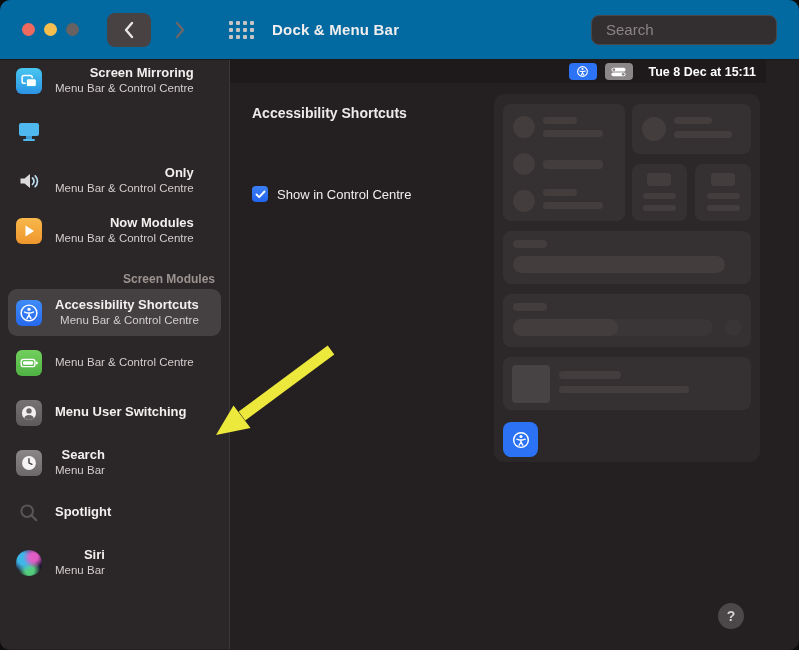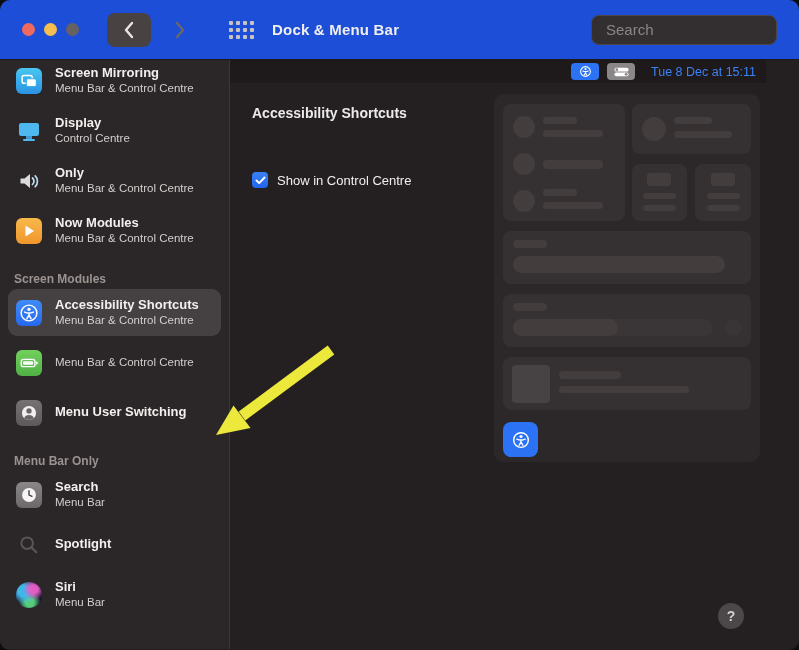--- a/index.html
+++ b/index.html
@@ -1,37 +1,37 @@
 <!DOCTYPE html>
 <html><head>
 <meta charset="utf-8">
 <style>
   * { box-sizing: border-box; margin: 0; padding: 0; }
   html,body { width:799px; height:650px; background:#0e0d0d; font-family:"Liberation Sans", sans-serif; }
   .window { position:relative; width:799px; height:650px; border-radius:10px; overflow:hidden; background:#242021; }
 
   
-  .titlebar { height:60px; background:#1d4ed8; border-bottom:1px solid #1e1a1b; display:flex; align-items:center; padding:8px 22px; }
+  .titlebar { height:60px; background:#0369a1; border-bottom:1px solid #1e1a1b; display:flex; align-items:center; padding:8px 22px; }
   .lights { display:flex; gap:9px; align-items:center; }
   .light { width:13px; height:13px; border-radius:50%; }
   .light.red { background:#ee6a5f; }
   .light.yellow { background:#f5bf4f; }
   .light.gray { background:#676162; }
   .nav-back { margin-left:28px; width:44px; height:34px; border-radius:8px; background:#484243; display:flex; align-items:center; justify-content:center; }
   .nav-fwd { margin-left:14px; width:30px; height:34px; display:flex; align-items:center; justify-content:center; }
   .grid-icon { margin-left:34px; display:grid; grid-template-columns:repeat(4,4px); grid-template-rows:repeat(3,4px); gap:3px; }
   .grid-icon i { width:4px; height:4px; background:#c9c4c4; border-radius:1px; }
   .tb-title { margin-left:18px; font-size:15px; font-weight:700; color:#f0eeee; letter-spacing:.2px; }
   .search { margin-left:auto; width:186px; height:30px; border-radius:8px; background:#332e2f; border:1px solid #4c4747; display:flex; align-items:center; padding:0 8px; gap:6px; }
   .search input { flex:1; background:transparent; border:none; outline:none; color:#e8e6e6; font-size:15px; font-family:"Liberation Sans",sans-serif; }
   .search input::placeholder { color:#8b8585; }
 
   
   .body { display:flex; height:589px; }
-  .sidebar { width:230px; background:#2b2627; border-right:1px solid #3b3637; overflow:hidden; }
+  .sidebar { width:230px; background:#2b2627; border-right:1px solid #3b3637; overflow:hidden;text-align:right; }
   .side-list { margin-top:-6px; }
   .side-header { margin:18px 14px 2px; font-size:12px; font-weight:700; color:#9b9392; }
   .row { display:flex; align-items:center; gap:13px; height:47px; margin:3px 8px; padding:0 8px; border-radius:9px; }
   .row.selected { background:#454041; }
   .row .txt { display:flex; flex-direction:column; justify-content:center; line-height:1.25; }
   .row .t { font-size:13px; font-weight:700; color:#f2f0ef; }
   .row .s { font-size:11.5px; color:#d3cecd; }
   .ic { width:26px; height:26px; flex:0 0 26px; display:flex; align-items:center; justify-content:center; }
   .sq { width:26px; height:26px; border-radius:6px; display:flex; align-items:center; justify-content:center; }
   .sq.mirror { background:linear-gradient(180deg,#48c6f0,#2b93e4); }
@@ -46,25 +46,25 @@
       radial-gradient(circle at 28% 34%, rgba(64,190,242,.95) 0 22%, rgba(64,190,242,0) 52%),
       radial-gradient(circle at 52% 78%, rgba(90,224,132,.9) 0 18%, rgba(90,224,132,0) 46%),
       radial-gradient(circle at 50% 50%, #35305e 0%, #16122b 75%); }
 
   
   .content { position:relative; width:536px; height:589px; background:#242021; }
   .mb-strip { height:23px; background:#1e191a; display:flex; align-items:center; justify-content:flex-end; gap:8px; padding-right:10px; }
   .mb-btn { width:28px; height:17px; border-radius:4px; display:flex; align-items:center; justify-content:center; }
   .mb-btn.acc { background:#2b72f4; }
   .mb-btn.cc { background:#8b8788; }
-  .mb-time { font-size:12.5px; font-weight:400; color:#3b82f6;margin-left:8px; }
+  .mb-time { font-size:12.5px; font-weight:700; color:#ffffff;margin-left:8px; }
 
   .main-heading { position:absolute; left:22px; top:45px; font-size:14px; font-weight:700; color:#eceaea; }
   .chk-row { position:absolute; left:22px; display:flex; align-items:center; gap:9px; }
-  .chk-row.r1 { top:78px; } .chk-row.r2 { top:112px; }
+  .chk-row.r1 { top:78px; } .chk-row.r2 { top:126px; }
   .chk { width:16px; height:16px; border-radius:4px; background:linear-gradient(180deg,#3b80f6,#2263ee); display:flex; align-items:center; justify-content:center; }
   .chk-label { font-size:13px; color:#f0eeee; }
 
   
   .panel { position:absolute; top:34px; right:6px; width:266px; height:368px; border-radius:10px; background:#2c2829; }
   .card { position:absolute; background:#353031; border-radius:8px; }
   .sk { position:absolute; background:#433d3e; border-radius:4px; }
   .sk.circ { border-radius:50%; }
   .c1 { left:9px; top:10px; width:122px; height:117px; }
   .c2 { left:138px; top:10px; width:119px; height:50px; }
@@ -143,24 +143,20 @@
             </span>
         </div>
         <div class="row">
           <span class="ic">
             <svg width="26" height="26" viewBox="0 0 26 26">
                 <rect x="3" y="5" width="20" height="13" rx="2.2" fill="#4fb8ee"></rect>
                 <rect x="10" y="18" width="6" height="3" fill="#3f9bd6"></rect>
                 <rect x="7" y="21" width="12" height="2" rx="1" fill="#4fb8ee"></rect>
               </svg>
           </span>
-          <span class="txt">
-              <span class="t">Display</span>
-              <span class="s">Control Centre</span>
-            </span>
         </div>
         <div class="row">
           <span class="ic">
             <svg width="24" height="24" viewBox="0 0 24 24">
                 <path d="M3.5 9.5 h4 l5.5-4.5 v14 l-5.5-4.5 h-4 z" fill="#dcdbdb"></path>
                 <path d="M15.5 9 a4.2 4.2 0 0 1 0 6.4 M18.2 6.8 a7.6 7.6 0 0 1 0 10.8" fill="none" stroke="#bfe0f2" stroke-width="1.7" stroke-linecap="round"></path>
               </svg>
           </span>
           <span class="txt">
               <span class="t">Only</span>
@@ -227,21 +223,20 @@
                     <ellipse cx="12" cy="18.5" rx="5.8" ry="4.2" fill="#696465"></ellipse>
                   </g>
                 </svg>
           </span>
             </span>
           <span class="txt">
               <span class="t">Menu User Switching</span>
             </span>
         </div>
 
-        <div class="side-header">Menu Bar Only</div>
 
         <div class="row">
           <span class="ic">
               <span class="sq clockbg">
             <svg width="20" height="20" viewBox="0 0 24 24">
                   <circle cx="12" cy="12" r="8.3" fill="#f5f3f3"></circle>
                   <path d="M12 12 L12 6.8 M12 12 L15.6 13.6" stroke="#3a3637" stroke-width="1.6" stroke-linecap="round"></path>
                 </svg>
           </span>
             </span>

